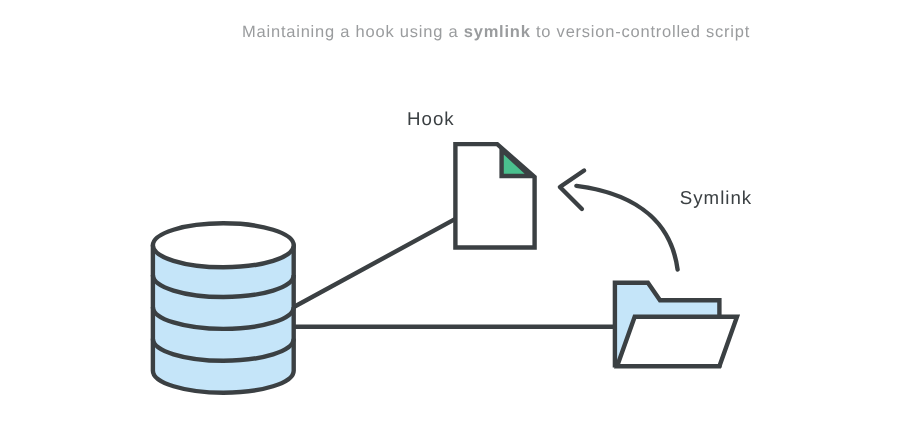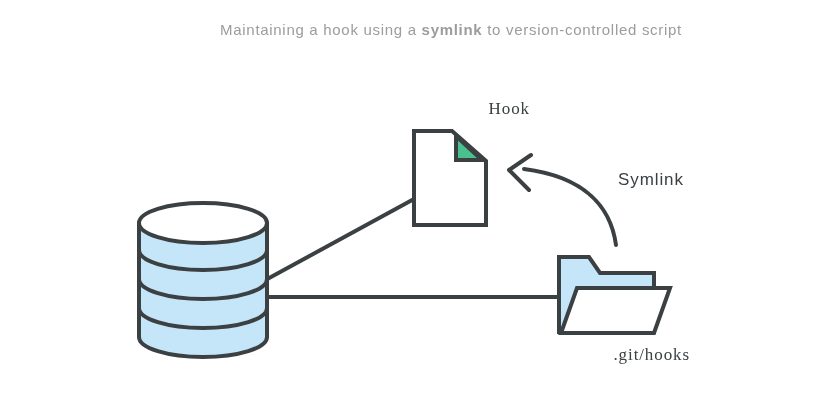--- a/index.html
+++ b/index.html
@@ -38,22 +38,21 @@
     font-weight: bold;
   }
   .node-label {
     position: absolute;
     font-size: 17px;
     letter-spacing: 0.9px;
     color: #3b4043;
   }
   .label-center {
     width: 160px;
-    text-align: right;
-    font-family: Liberation Serif, serif;
+    text-align: left;
   }
   .hook-label    { left: 370px; top: 99px;  }
   .gitrepo-label { left: 126px; top: 371px; }
   .hooksdir-label{ left: 530px; top: 345px; }
   .symlink-label { left: 618px; top: 170px; }
 </style>
 </head>
 <body>
 
 <div class="canvas">
@@ -87,17 +86,16 @@
 
     <g fill="none" stroke-width="4" stroke-linecap="round" stroke-linejoin="round" stroke="#3b4043">
       <path d="M616,245 C611,208 586,177 524,169"></path>
       <path d="M531,155 L509,170 L529,190"></path>
     </g>
   </svg>
 
   <div class="node-label label-center hook-label">Hook</div>
 
 
-  <div class="node-label label-center hooksdir-label">.git/hooks</div>
 
   <div class="node-label symlink-label">Symlink</div>
 
 </div>
 
 </body></html>

